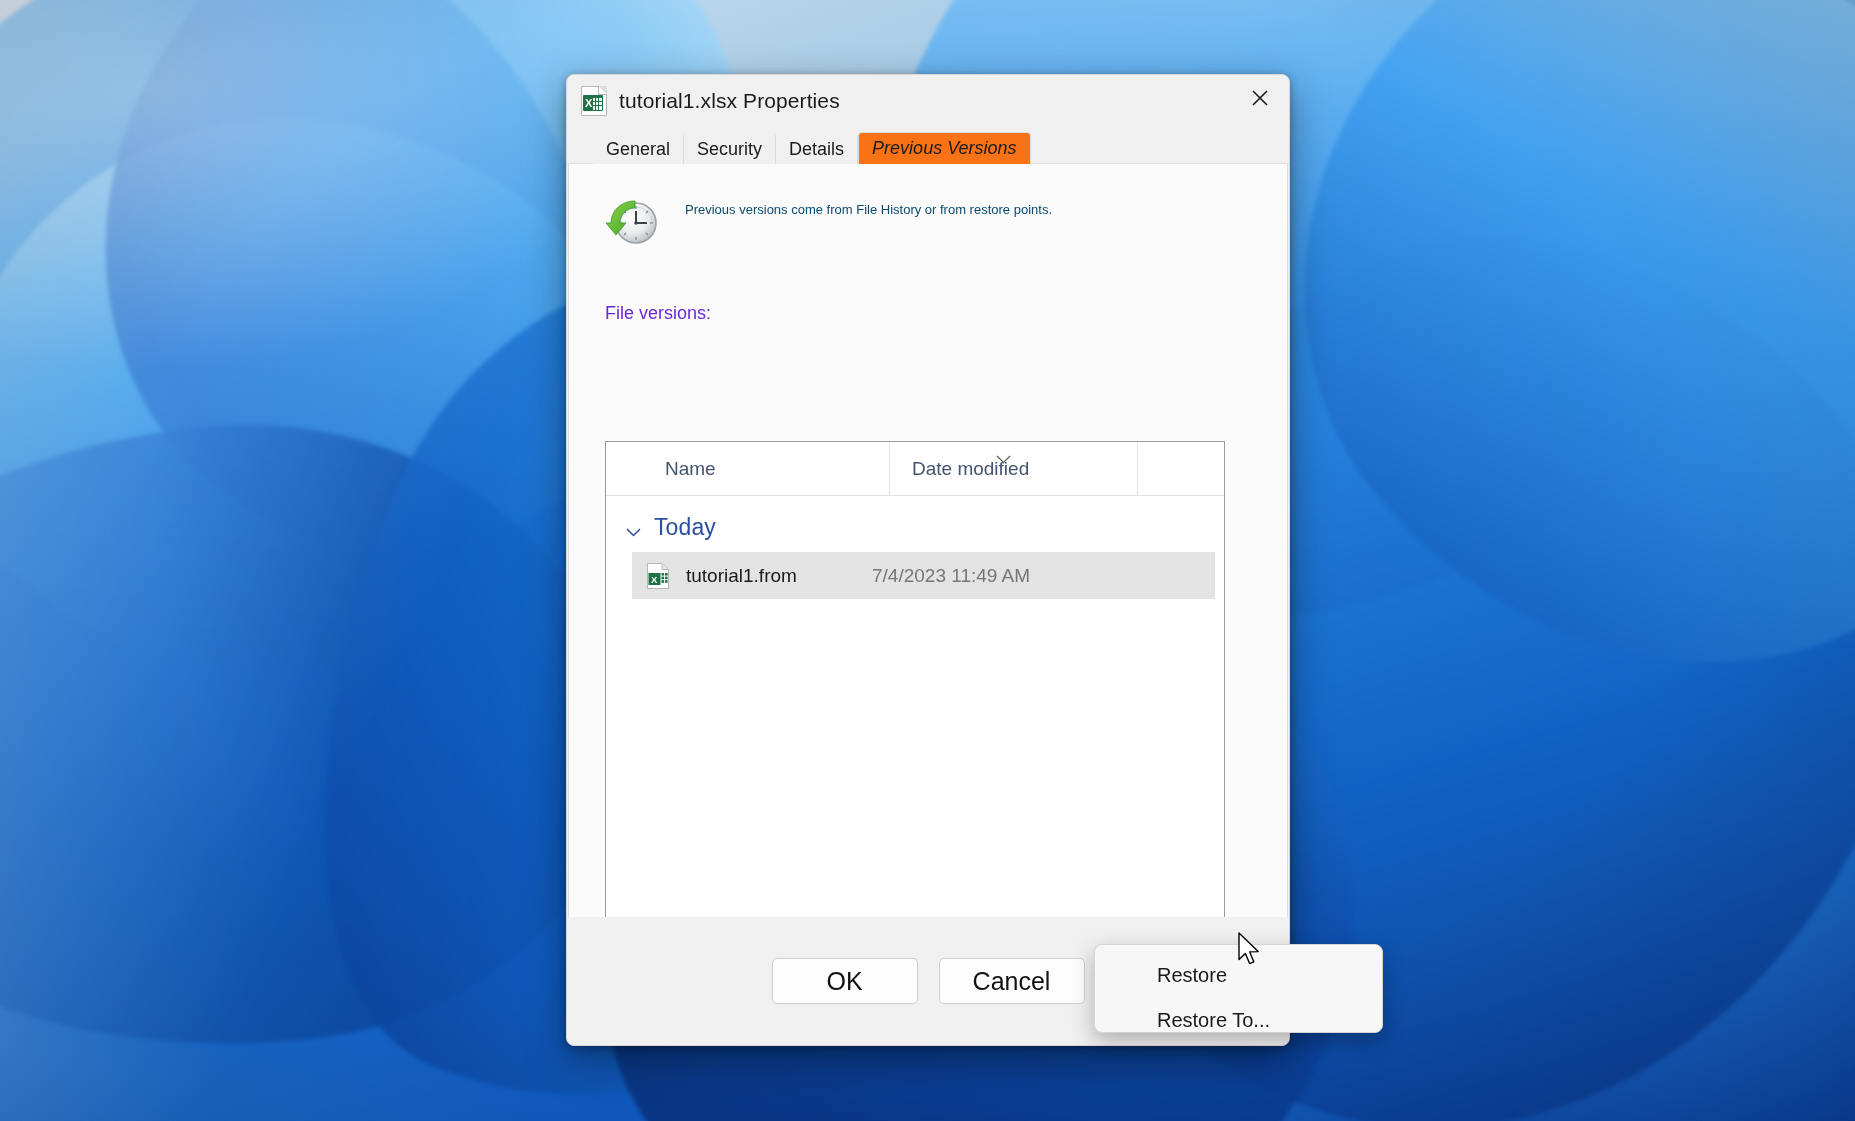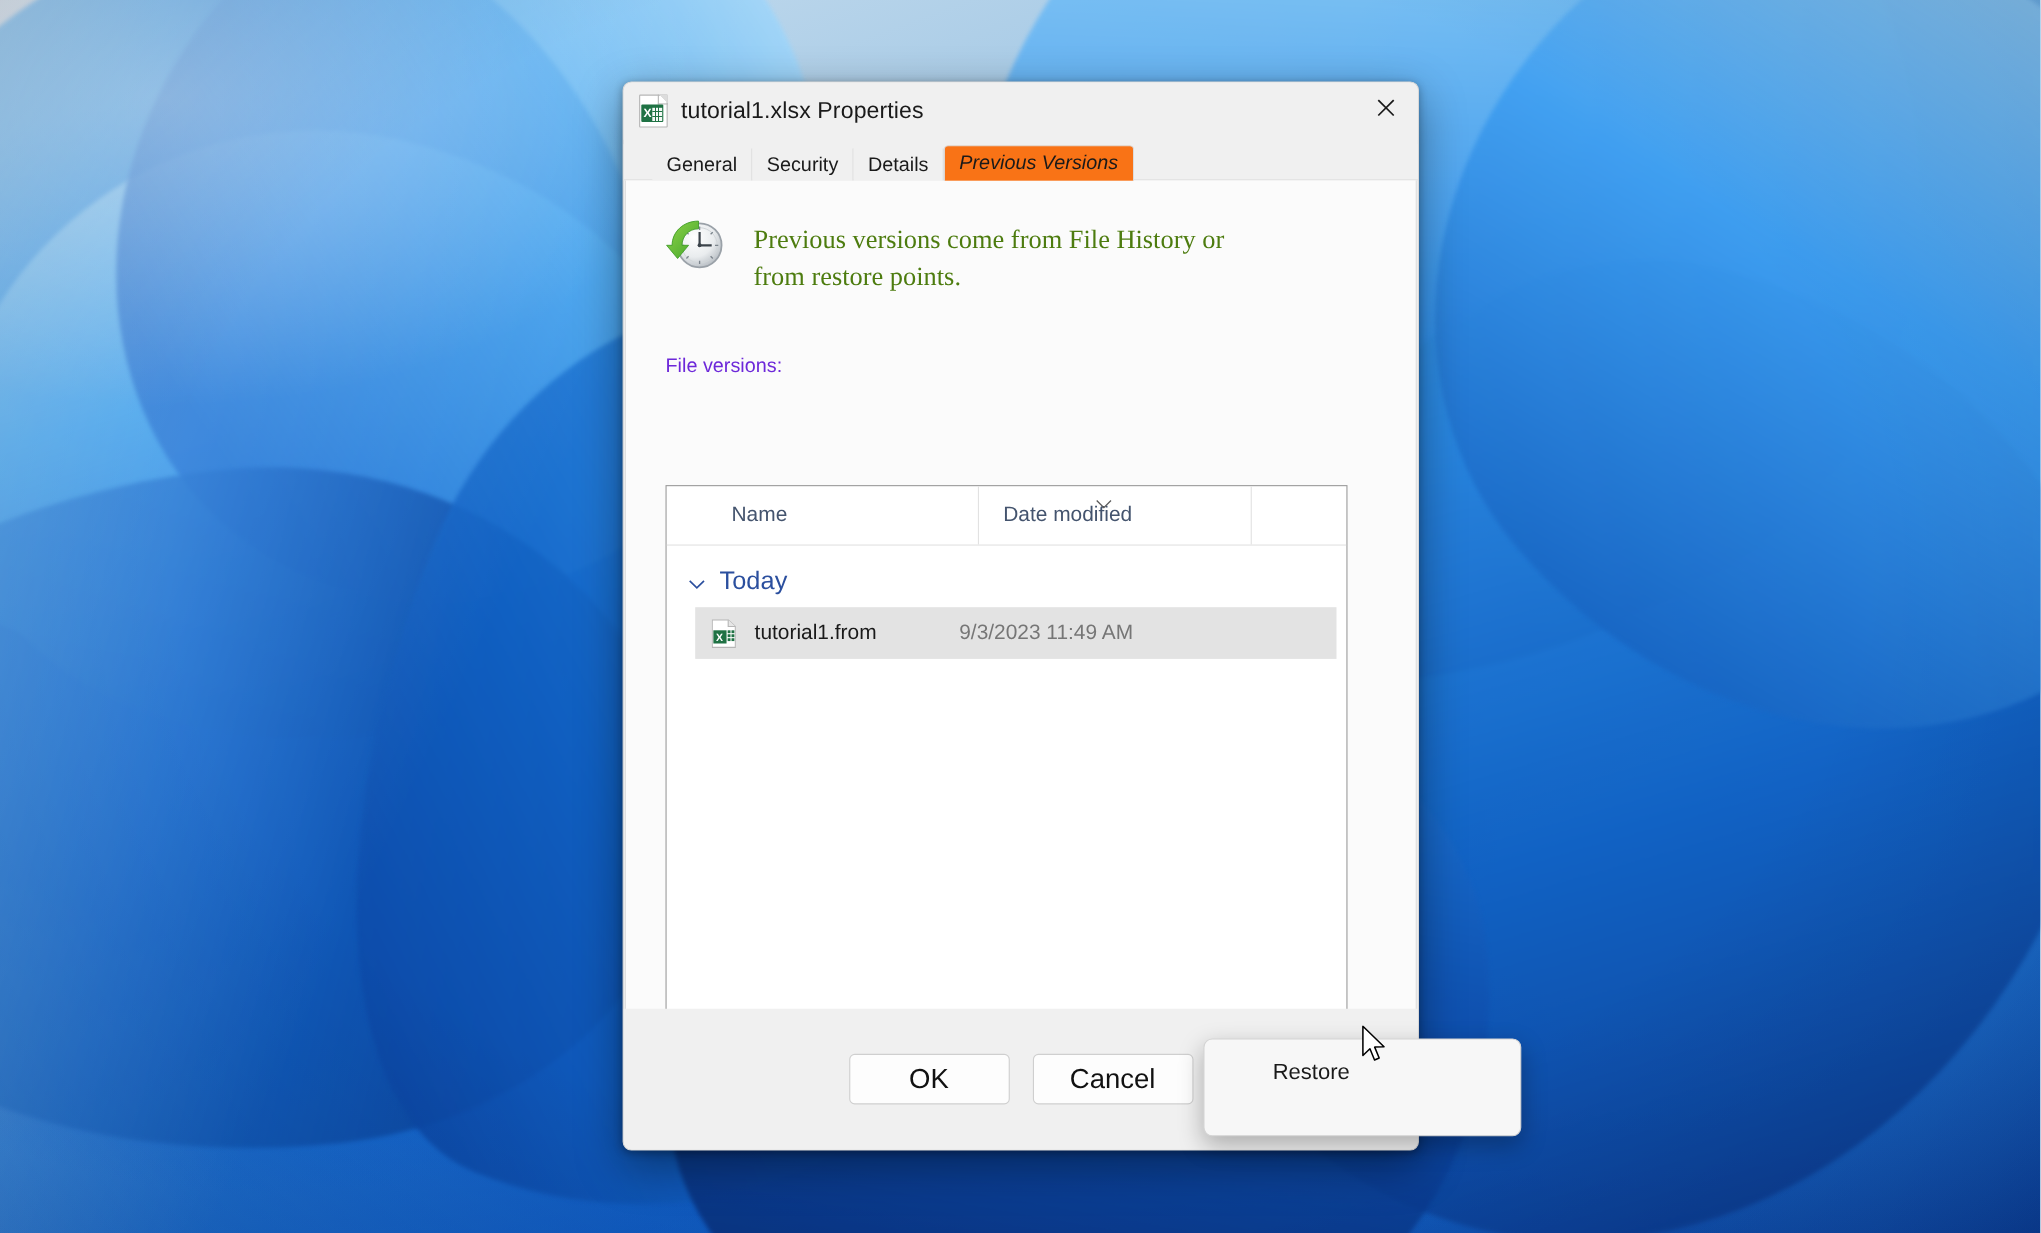--- a/index.html
+++ b/index.html
@@ -185,22 +185,22 @@
     padding: 0;
   }
 
   .desc-row {
     display: flex;
     padding: 28px 30px 0 36px;
     gap: 24px;
   }
   .clock-icon { width: 56px; height: 56px; position: relative; flex: none; margin-top: 2px; }
   .desc-text {
-    font-size: 24px; line-height: 1.42; color: #4d7c0f;
-    padding-top: 9px; max-width: 430px; font-family: Liberation Serif, serif;
+    font-size: 13px; line-height: 1.42; color: #0c4a6e;
+    padding-top: 9px; max-width: 430px;
   }
 
   .file-versions-label {
     font-size: 18px; color: #6d28d9;
     padding: 53px 0 0 36px;
   }
 
   .listbox {
     position: absolute;
     left: 36px; top: 277px;
@@ -457,21 +457,21 @@
                 <rect x="14.5" y="10" width="2.6" height="2.6"></rect>
                   <rect x="18" y="10" width="2.6" height="2.6"></rect>
                 <rect x="14.5" y="13.6" width="2.6" height="2.6"></rect>
                   <rect x="18" y="13.6" width="2.6" height="2.6"></rect>
                 <rect x="14.5" y="17.2" width="2.6" height="2.6"></rect>
                   <rect x="18" y="17.2" width="2.6" height="2.6"></rect>
               </g>
             </svg>
           </div>
           <div class="item-name">tutorial1.from</div>
-          <div class="item-date">9/3/2023 11:49 AM</div>
+          <div class="item-date">7/4/2023 11:49 AM</div>
         </div>
       </div>
 
       <div class="action-row">
         <div class="splitbtn">
           <div class="main">Open</div>
           <div class="sep"></div>
           <div class="arrow">
             <span>
               <svg width="16" height="10" viewBox="0 0 16 10" aria-hidden="true">
@@ -495,20 +495,21 @@
     </div>
 
     <div class="footer">
       <div class="dlgbtn">OK</div>
       <div class="dlgbtn">Cancel</div>
     </div>
   </div>
 
   <div id="ctxmenu">
     <div class="menuitem">Restore</div>
+    <div class="menuitem">Restore To...</div>
   </div>
 
   <div id="cursor">
     <svg width="26" height="36" viewBox="0 0 26 36" aria-hidden="true">
       <path d="M2 1 L2 27.5 L8.4 21.4 L12.6 31.6 L16.8 29.8 L12.7 19.9 L21.2 19.6 Z" fill="#ffffff" stroke="#000000" stroke-width="1.4" stroke-linejoin="round"></path>
     </svg>
   </div>
 </div>
 
 </body></html>

